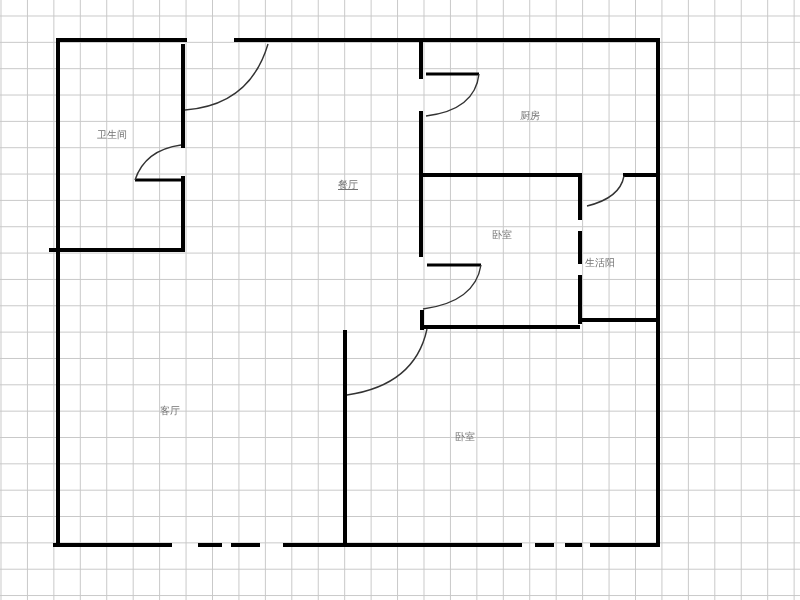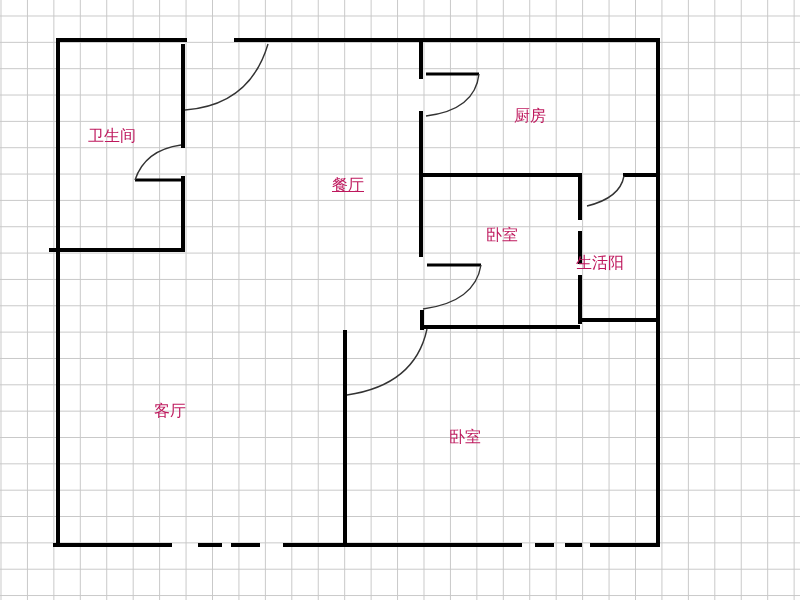--- a/index.html
+++ b/index.html
@@ -14,21 +14,21 @@
       linear-gradient(to right, #c8c8c8 1px, transparent 1px),
       linear-gradient(to bottom, #c8c8c8 1px, transparent 1px);
     background-size: 26.45px 26.35px;
     background-position: 0.5px 15.5px;
   }
   svg.plan { position: absolute; left: 0; top: 0; }
   .wall { stroke: #000; stroke-width: 4; fill: none; stroke-linecap: square; }
   .door-leaf { stroke: #000; stroke-width: 3; fill: none; }
   .door-arc { stroke: #333; stroke-width: 1.4; fill: none; }
   .room-label {
-    position: absolute; font-size: 16px; color: #be185d; white-space: nowrap;
+    position: absolute; font-size: 10px; color: #737373; white-space: nowrap;
     transform: translate(-50%, -50%); line-height: 1;
   }
 </style>
 </head>
 <body>
 
 <div class="grid"></div>
 
 <svg class="plan" width="800" height="600" viewBox="0 0 800 600">
 
@@ -90,19 +90,19 @@
   </g>
   <g>
     <line class="door-leaf" x1="427" y1="265" x2="481" y2="265"></line>
     <path class="door-arc" d="M481,265 Q475,302 423,309"></path>
   </g>
   <g>
     <path class="door-arc" d="M427,329 Q415,385 347,395"></path>
   </g>
 </svg>
 
-<div class="room-label" style="left:112px; top:136px;">卫生间</div>
+<div class="room-label" style="left:112px; top:136px;font-family:Liberation Mono, monospace;">卫生间</div>
 <div class="room-label" style="left:348px; top:185px;text-decoration:underline;">餐厅</div>
 <div class="room-label" style="left:530px; top:116px;">厨房</div>
 <div class="room-label" style="left:502px; top:235px;">卧室</div>
 <div class="room-label" style="left:600px; top:263px;">生活阳</div>
 <div class="room-label" style="left:170px; top:411px;font-family:Liberation Serif, serif;">客厅</div>
 <div class="room-label" style="left:465px; top:437px;">卧室</div>
 
 </body></html>

